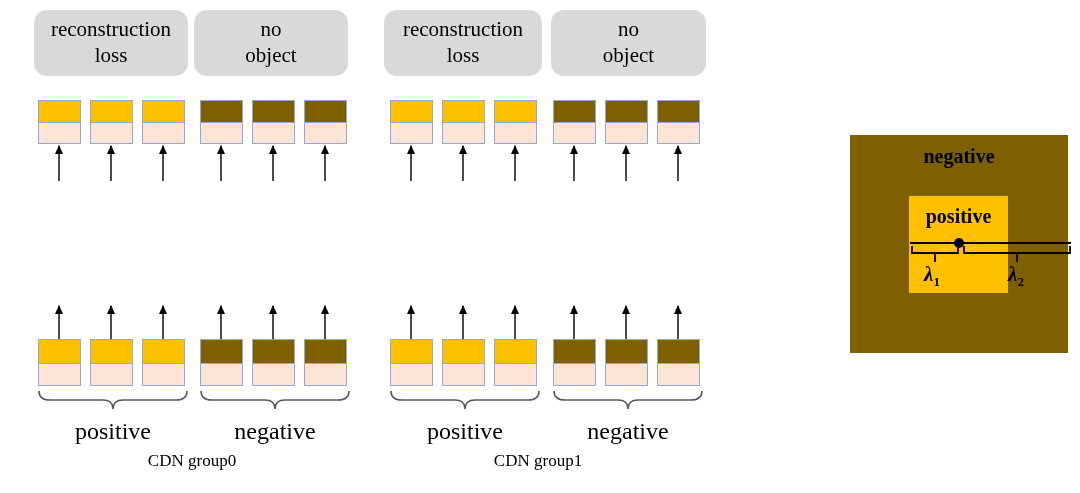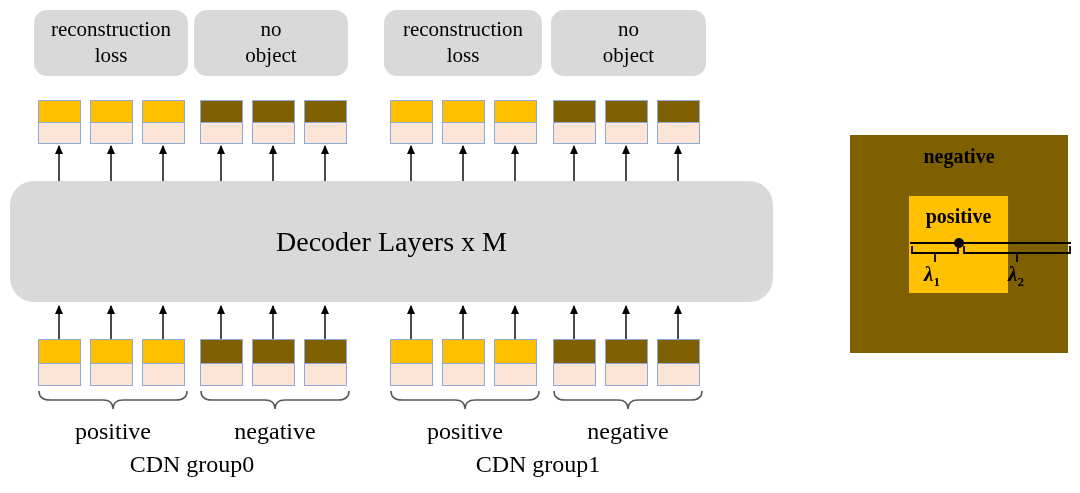--- a/index.html
+++ b/index.html
@@ -30,21 +30,21 @@
   .arrow::before{content:"";position:absolute;top:-1px;left:-3.5px;width:0;height:0;
                  border-left:4.5px solid transparent;border-right:4.5px solid transparent;
                  border-bottom:9px solid var(--arrowhead,#000);}
   .upper-arrows .arrow{top:146px;height:35px;}
   .lower-arrows .arrow{top:306px;height:33px;}
 
   
   .brace{position:absolute;top:390px;width:150px;height:20px;}
   .brace path{fill:none;stroke:var(--brace,#595959);stroke-width:1.6;}
   .grp-label{position:absolute;top:418px;transform:translateX(-50%);font-size:24px;}
-  .cdn-label{position:absolute;top:451px;transform:translateX(-50%);font-size:24px;}
+  .cdn-label{position:absolute;top:451px;transform:translateX(-50%);font-size:17px;}
 
   
   .legend{position:absolute;left:850px;top:135px;width:218px;height:218px;
           background:var(--dark-olive,#7F6000);overflow:visible;}
   .legend .outer-label{position:absolute;top:10px;left:0;width:100%;text-align:center;
                        font-weight:bold;font-size:20px;}
   .legend .inner-box{position:absolute;left:59px;top:61px;width:99px;height:97px;background:var(--gold,#FFC000);}
   .legend .inner-label{position:absolute;top:9px;left:0;width:100%;text-align:center;font-weight:bold;font-size:20px;}
   .legend .center-line{position:absolute;left:60px;top:107px;width:161px;height:2px;background:var(--ink,#000);}
   .legend .center-dot{position:absolute;left:104px;top:103px;width:10px;height:10px;border-radius:50%;background:var(--ink,#000);}
@@ -134,23 +134,20 @@
     <i class="arrow" style="left:272px"></i>
     <i class="arrow" style="left:324px"></i>
     <i class="arrow" style="left:410px"></i>
     <i class="arrow" style="left:462px"></i>
     <i class="arrow" style="left:514px"></i>
     <i class="arrow" style="left:573px"></i>
     <i class="arrow" style="left:625px"></i>
     <i class="arrow" style="left:677px"></i>
   </div>
 
-  <div class="decoder">
-    <span>Decoder Layers x M</span>
-  </div>
 
   <div class="lower-arrows">
     <i class="arrow" style="left:58px"></i>
     <i class="arrow" style="left:110px"></i>
     <i class="arrow" style="left:162px"></i>
     <i class="arrow" style="left:220px"></i>
     <i class="arrow" style="left:272px"></i>
     <i class="arrow" style="left:324px"></i>
     <i class="arrow" style="left:410px"></i>
     <i class="arrow" style="left:462px"></i>

